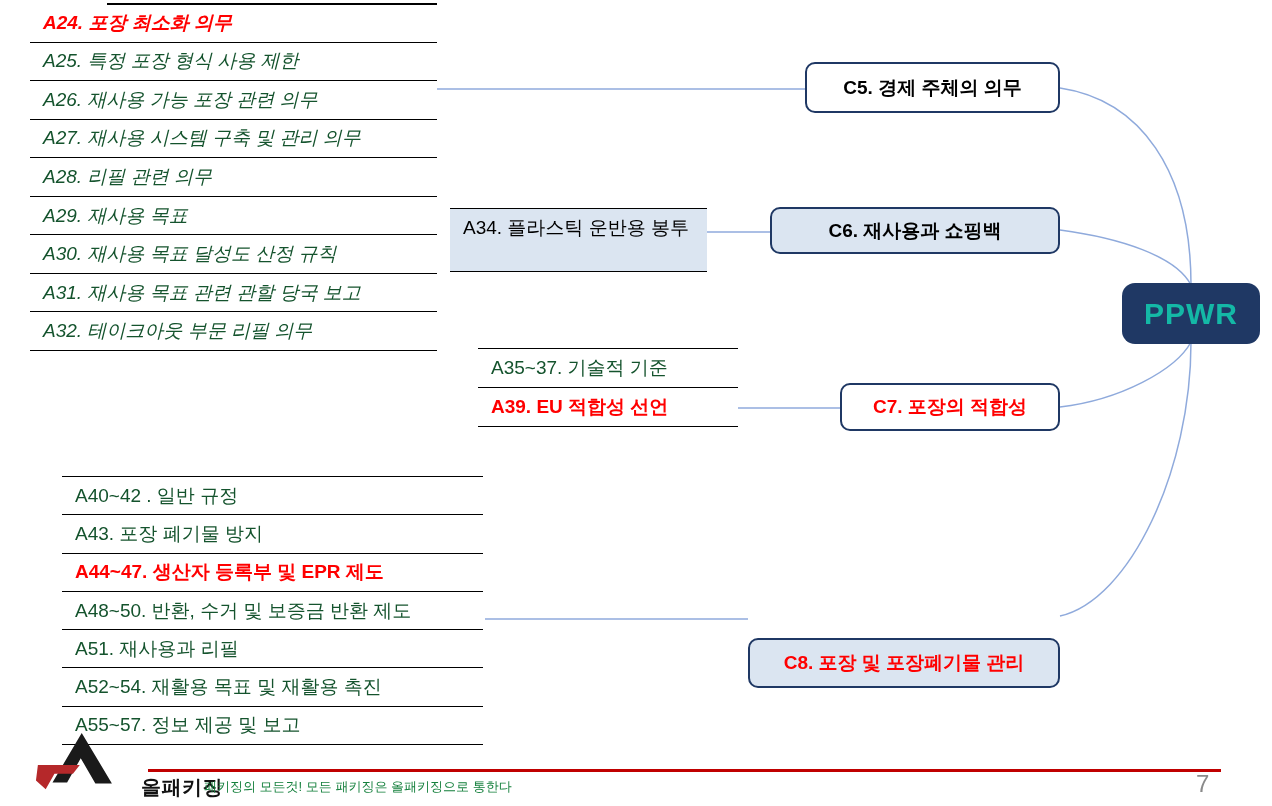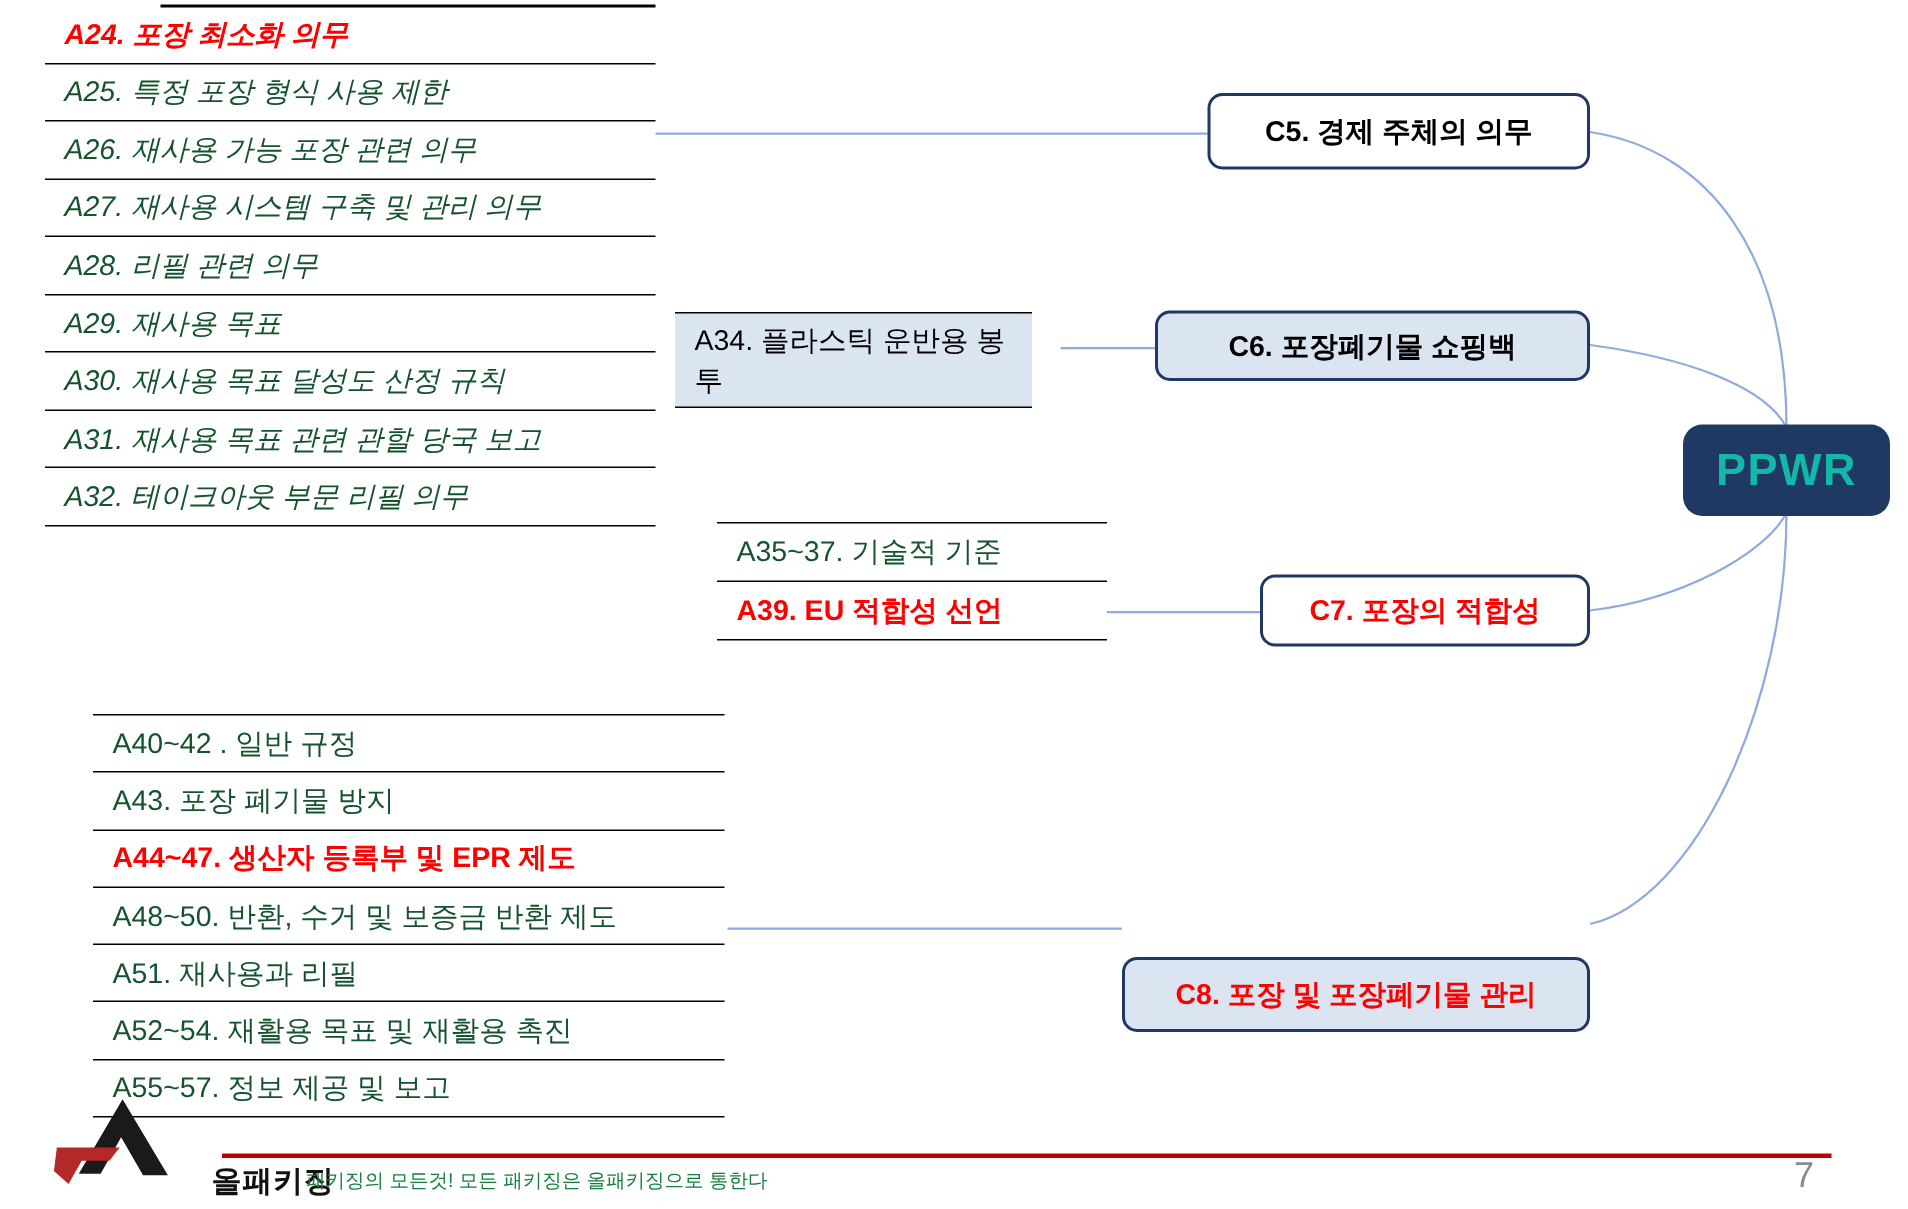--- a/index.html
+++ b/index.html
@@ -20,21 +20,21 @@
   .t1 .row{height:38.55px;font-style:italic;}
   .t1-topline{position:absolute;left:107px;top:3px;width:330px;height:1.5px;background:#000;}
   .t2{left:478px;top:348px;width:260px;border-top:1.5px solid #000;}
   .t2 .row{height:38.8px;}
   .t3{left:62px;top:476px;width:421px;border-top:1.5px solid #000;}
   .t3 .row{height:38.3px;}
   .hl{color:#ff0000;font-weight:bold;}
 
   
   .a34{
-    position:absolute;left:450px;top:208px;width:238px;height:64px;box-sizing:border-box;
+    position:absolute;left:450px;top:208px;width:257px;height:64px;box-sizing:border-box;
     background:#dbe5f1;border-top:1.5px solid #000;border-bottom:1.5px solid #000;
     font-size:19px;line-height:27px;padding:5px 0 0 13px;
   }
 
   
   .cbox{
     position:absolute;box-sizing:border-box;border:2.2px solid #1f3864;border-radius:10px;
     display:flex;align-items:center;justify-content:center;
     font-size:19px;font-weight:bold;background:#fff;
   }
@@ -100,21 +100,21 @@
     <div class="row">A40~42 . 일반 규정</div>
     <div class="row">A43. 포장 폐기물 방지</div>
     <div class="row hl">A44~47. 생산자 등록부 및 EPR 제도</div>
     <div class="row">A48~50. 반환, 수거 및 보증금 반환 제도</div>
     <div class="row">A51. 재사용과 리필</div>
     <div class="row">A52~54. 재활용 목표 및 재활용 촉진</div>
     <div class="row">A55~57. 정보 제공 및 보고</div>
   </div>
 
   <div class="cbox c5">C5. 경제 주체의 의무</div>
-  <div class="cbox c6">C6. 포장폐기물 쇼핑백</div>
+  <div class="cbox c6">C6. 재사용과 쇼핑백</div>
   <div class="cbox c7">C7. 포장의 적합성</div>
   <div class="cbox c8">C8. 포장 및 포장폐기물 관리</div>
 
   <div class="ppwr">PPWR</div>
 
   <div class="footer-line"></div>
   <svg class="logo-mark" viewBox="0 0 115 70" xmlns="http://www.w3.org/2000/svg">
     <polygon fill="#1a1a1a" points="49,1 80,53 63,53 48,27 34,52 19,52"></polygon>
     <polygon fill="#b5282a" points="4,34 47,34 40,43 21,43 12,59 2,50"></polygon>
   </svg>

